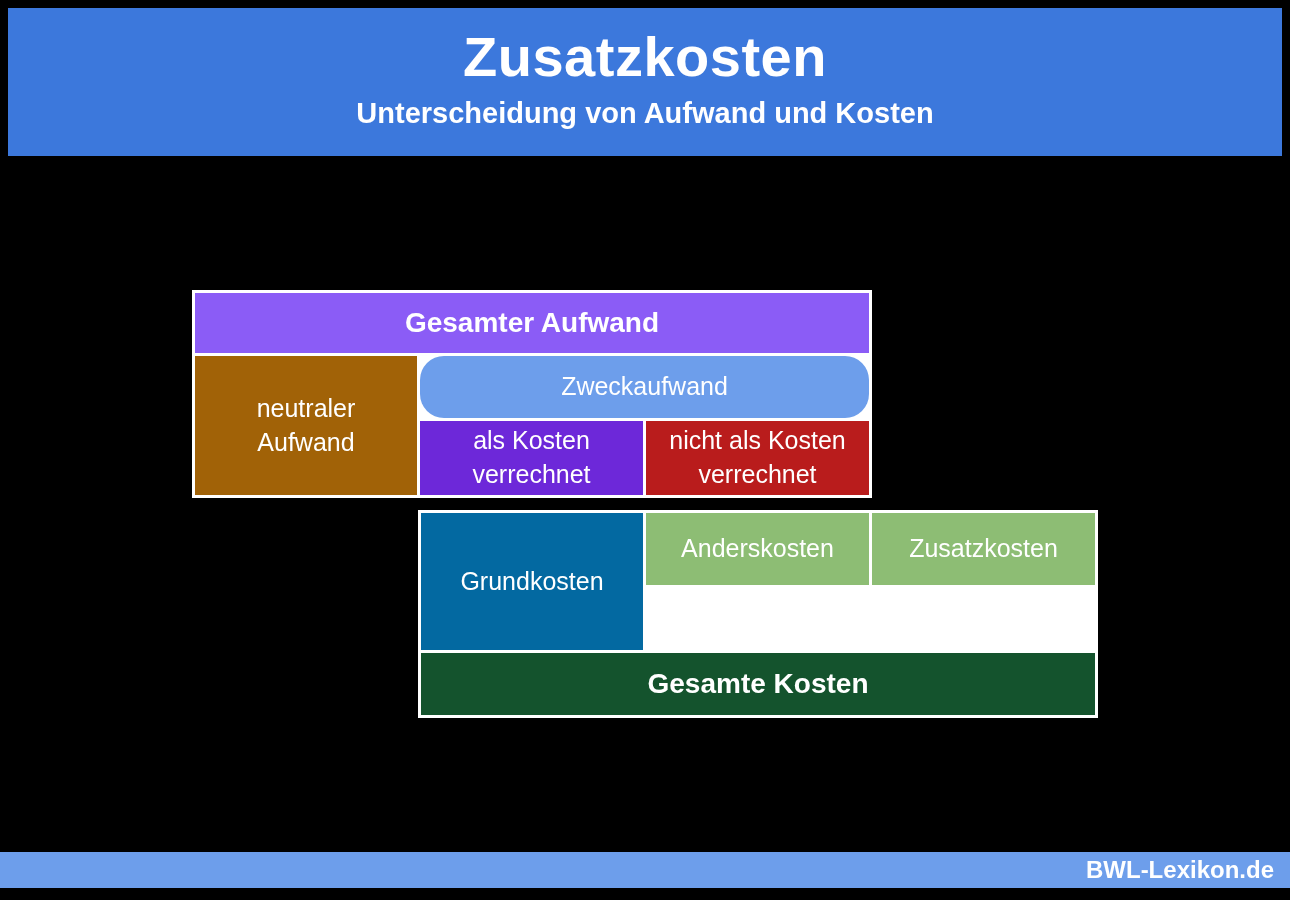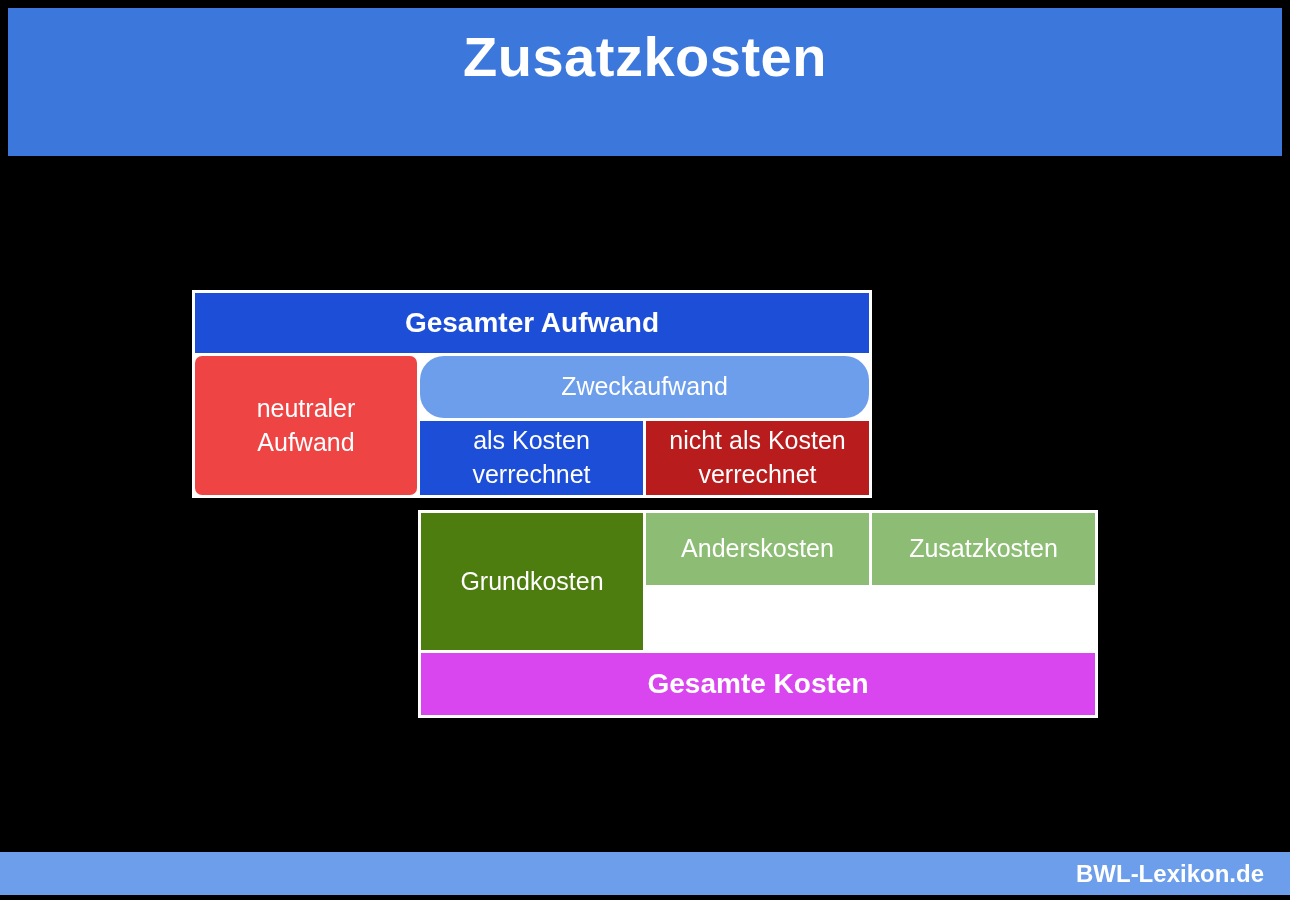--- a/index.html
+++ b/index.html
@@ -66,106 +66,106 @@
   .aufwand-table {
     left: 192px;
     top: 290px;
     width: 680px;
     grid-template-columns: 222px 223px 223px;
     grid-template-rows: 60px 62px 74px;
   }
   .aufwand-header {
     grid-column: 1 / 4;
     grid-row: 1;
-    background: #1d4ed8;
+    background: #8b5cf6;
   }
   .neutraler-aufwand {
     grid-column: 1;
     grid-row: 2 / 4;
-    background: #ef4444;
-    border-radius: 7px;
+    background: #a16207;
   }
   .zweckaufwand {
     grid-column: 2 / 4;
     grid-row: 2;
     background: #6d9eeb;
     border-radius: 24px;
   }
   .als-kosten {
     grid-column: 2;
     grid-row: 3;
-    background: #1d4ed8;
+    background: #6d28d9;
   }
   .nicht-als-kosten {
     grid-column: 3;
     grid-row: 3;
     background: #b91c1c;
   }
 
   
   .kosten-table {
     left: 418px;
     top: 510px;
     width: 680px;
     grid-template-columns: 222px 223px 223px;
     grid-template-rows: 72px 62px 62px;
   }
   .grundkosten {
     grid-column: 1;
     grid-row: 1 / 3;
-    background: #4d7c0f;
+    background: #0369a1;
     text-align: center;
   }
   .anderskosten {
     grid-column: 2;
     grid-row: 1;
     background: #8dbd74;
   }
   .zusatzkosten {
     grid-column: 3;
     grid-row: 1;
     background: #8dbd74;
   }
   .kalkulatorische {
     grid-column: 2 / 4;
     grid-row: 2;
     background: #8dbd74;
   }
   .kosten-header {
     grid-column: 1 / 4;
     grid-row: 3;
-    background: #d946ef;
+    background: #14532d;
     text-align: center;
   }
 
   
   .footer-bar {
     position: absolute;
     left: 0;
     top: 852px;
     width: 1290px;
-    height: 43px;
+    height: 36px;
     background: #6d9eeb;
     display: flex;
     align-items: center;
     justify-content: flex-end;
     box-sizing: border-box;
-    padding-right: 26px;
+    padding-right: 16px;
   }
   .footer-brand {
     font-size: 24px;
     font-weight: bold;
     color: #ffffff;
   }
 </style>
 </head>
 <body>
 
 <div class="header-banner">
   <div class="header-title">Zusatzkosten</div>
+  <div class="header-subtitle">Unterscheidung von Aufwand und Kosten</div>
 </div>
 
 <div class="grid-table aufwand-table">
   <div class="cell bold-header aufwand-header">Gesamter Aufwand</div>
   <div class="cell neutraler-aufwand">neutraler
 Aufwand</div>
   <div class="cell zweckaufwand">Zweckaufwand</div>
   <div class="cell als-kosten">als Kosten
 verrechnet</div>
   <div class="cell nicht-als-kosten">nicht als Kosten

